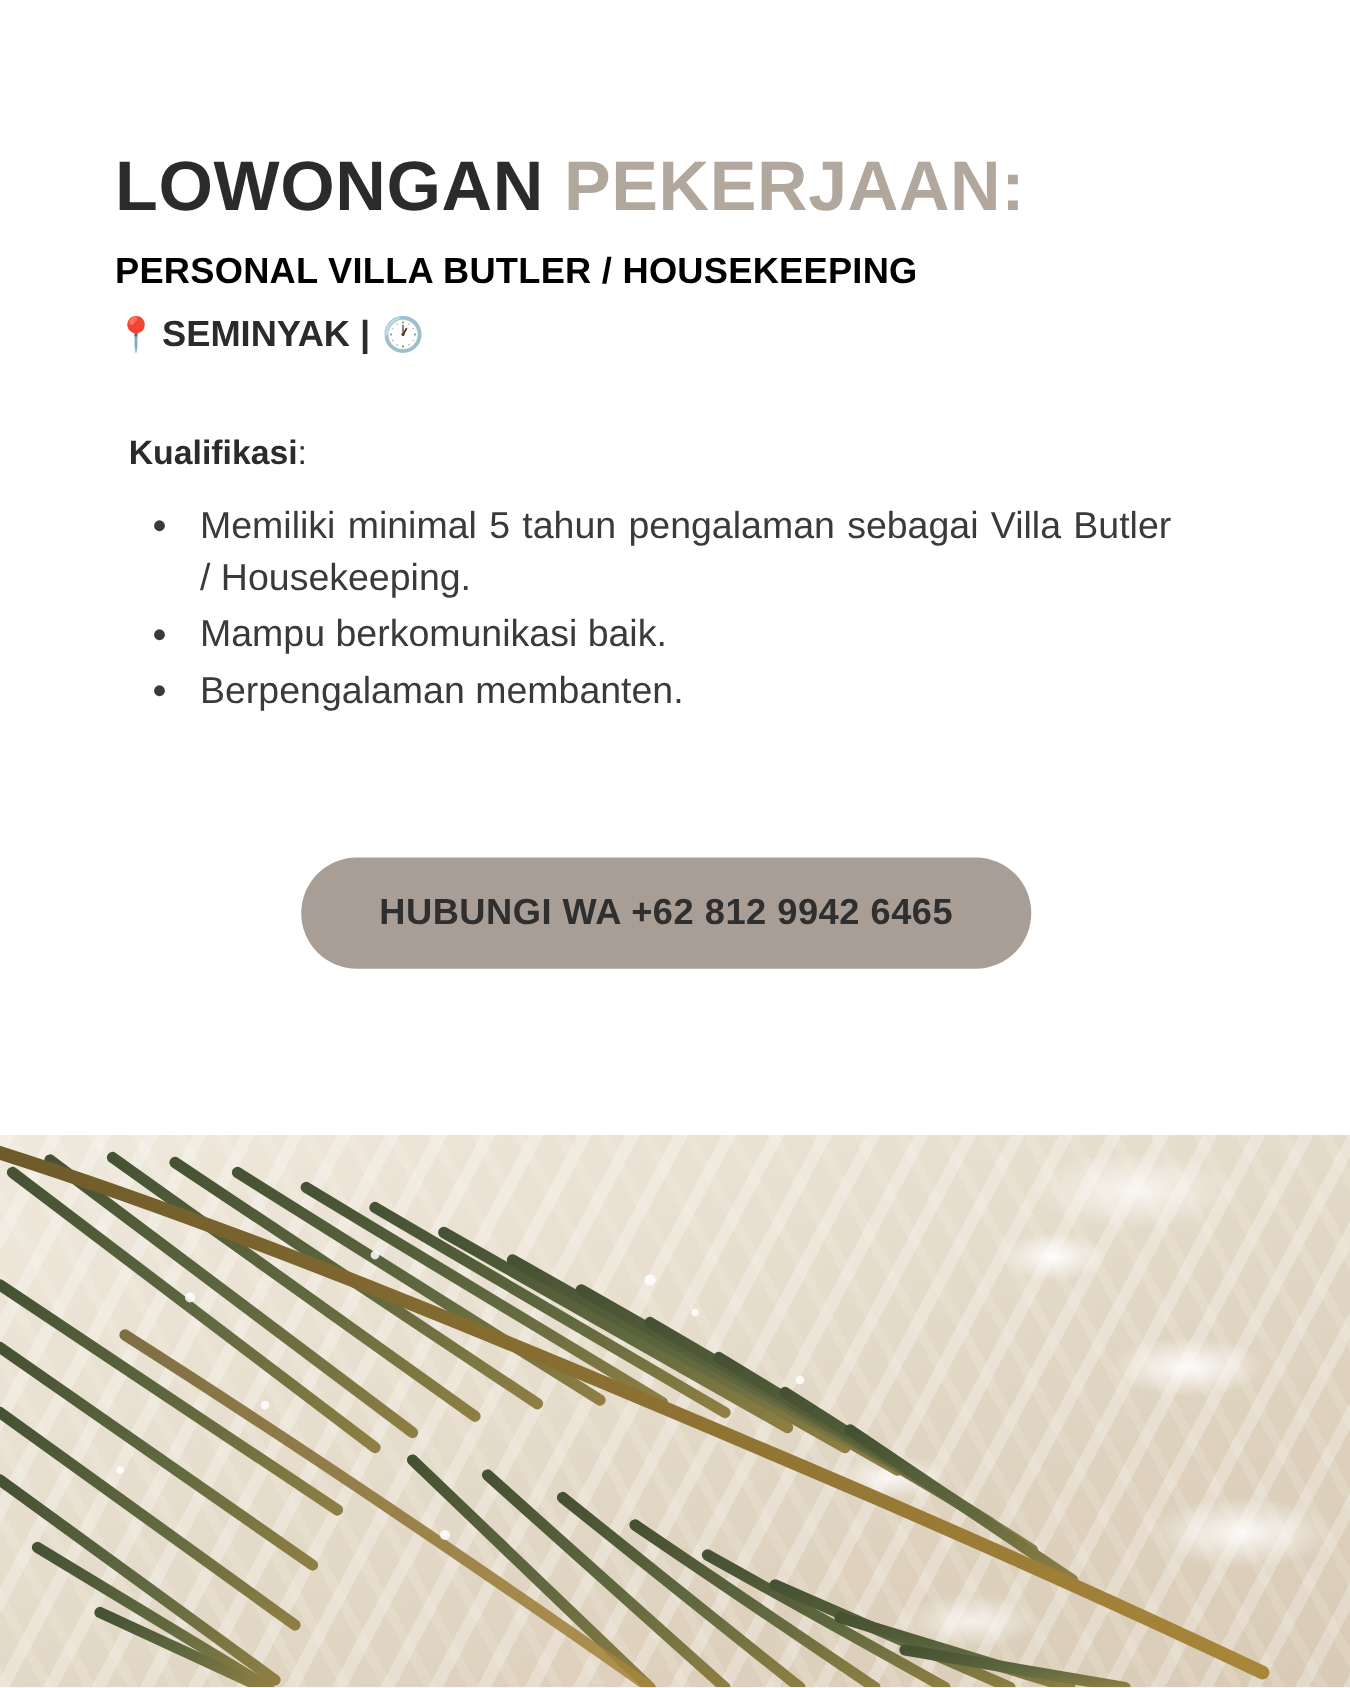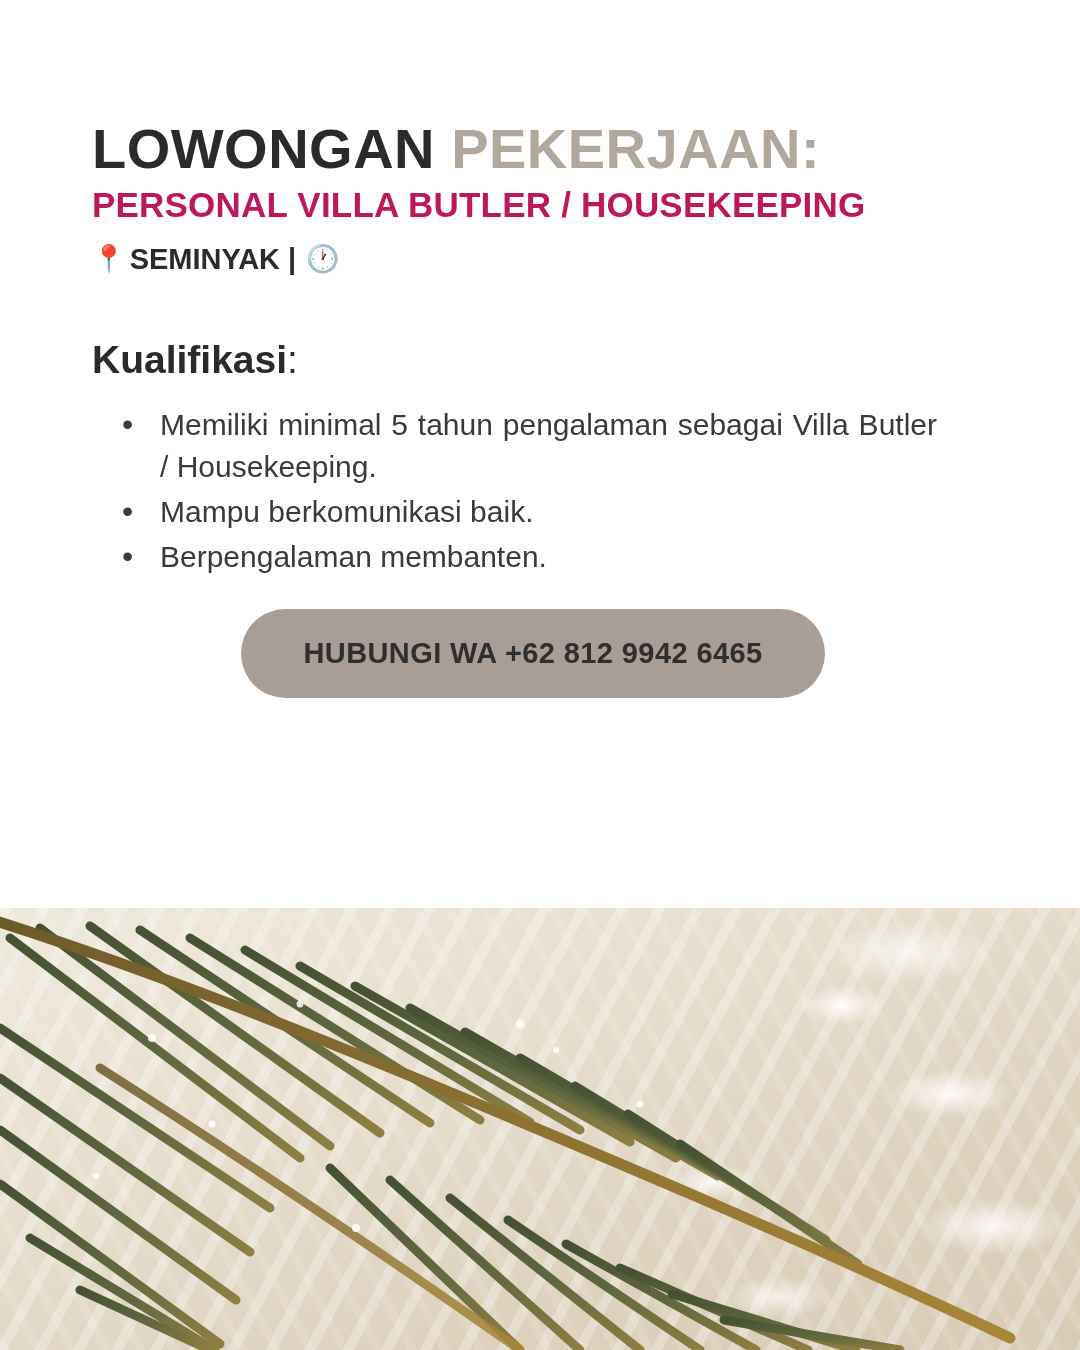--- a/index.html
+++ b/index.html
@@ -25,48 +25,49 @@
     font-size: 56px;
     font-weight: 800;
     letter-spacing: 0.5px;
     line-height: 1.12;
     color: #2b2b2b;
     white-space: nowrap;
   }
   .headline .accent { color: #b2a79c; }
 
   .subhead {
-    margin-top: 4px;
-    font-size: 35px;
+    margin-top: 20px;
+    font-size: 29px;
     font-weight: 800;
     letter-spacing: 0.2px;
-    color: #be185d;
+    color: #000000;
     white-space: nowrap;
   }
 
   .meta {
     margin-top: 18px;
     font-size: 29px;
     font-weight: 800;
     color: #2b2b2b;
     display: flex;
     align-items: center;
     gap: 0;
     white-space: nowrap;
   }
   .meta .emoji { font-size: 27px; line-height: 1; }
   .meta .txt { margin-left: 4px; }
   .meta .sep { margin: 0 10px 0 8px; }
 
   
   .qual-title {
     margin-top: 62px;
-    font-size: 39px;
+    font-size: 27px;
     color: #2b2b2b;
     font-weight: 400;
+    margin-left: 11px;
   }
   .qual-title b { font-weight: 800; }
 
   ul.qual-list {
     margin-top: 22px;
     padding-left: 30px;
     list-style: none;
   }
   ul.qual-list li {
     position: relative;
@@ -83,21 +84,21 @@
     left: 0;
     top: -2px;
     font-size: 32px;
     color: #3a3a3a;
   }
   ul.qual-list li.justify { text-align: justify; }
   ul.qual-list li.justify > span { display: inline; }
 
   
   .cta-wrap {
-    margin-top: 31px;
+    margin-top: 112px;
     display: flex;
     justify-content: center;
     padding-right: 16px;
   }
   .cta {
     background: #a99e95;
     color: #2f2f2f;
     border: none;
     border-radius: 48px;
     font-size: 29px;

